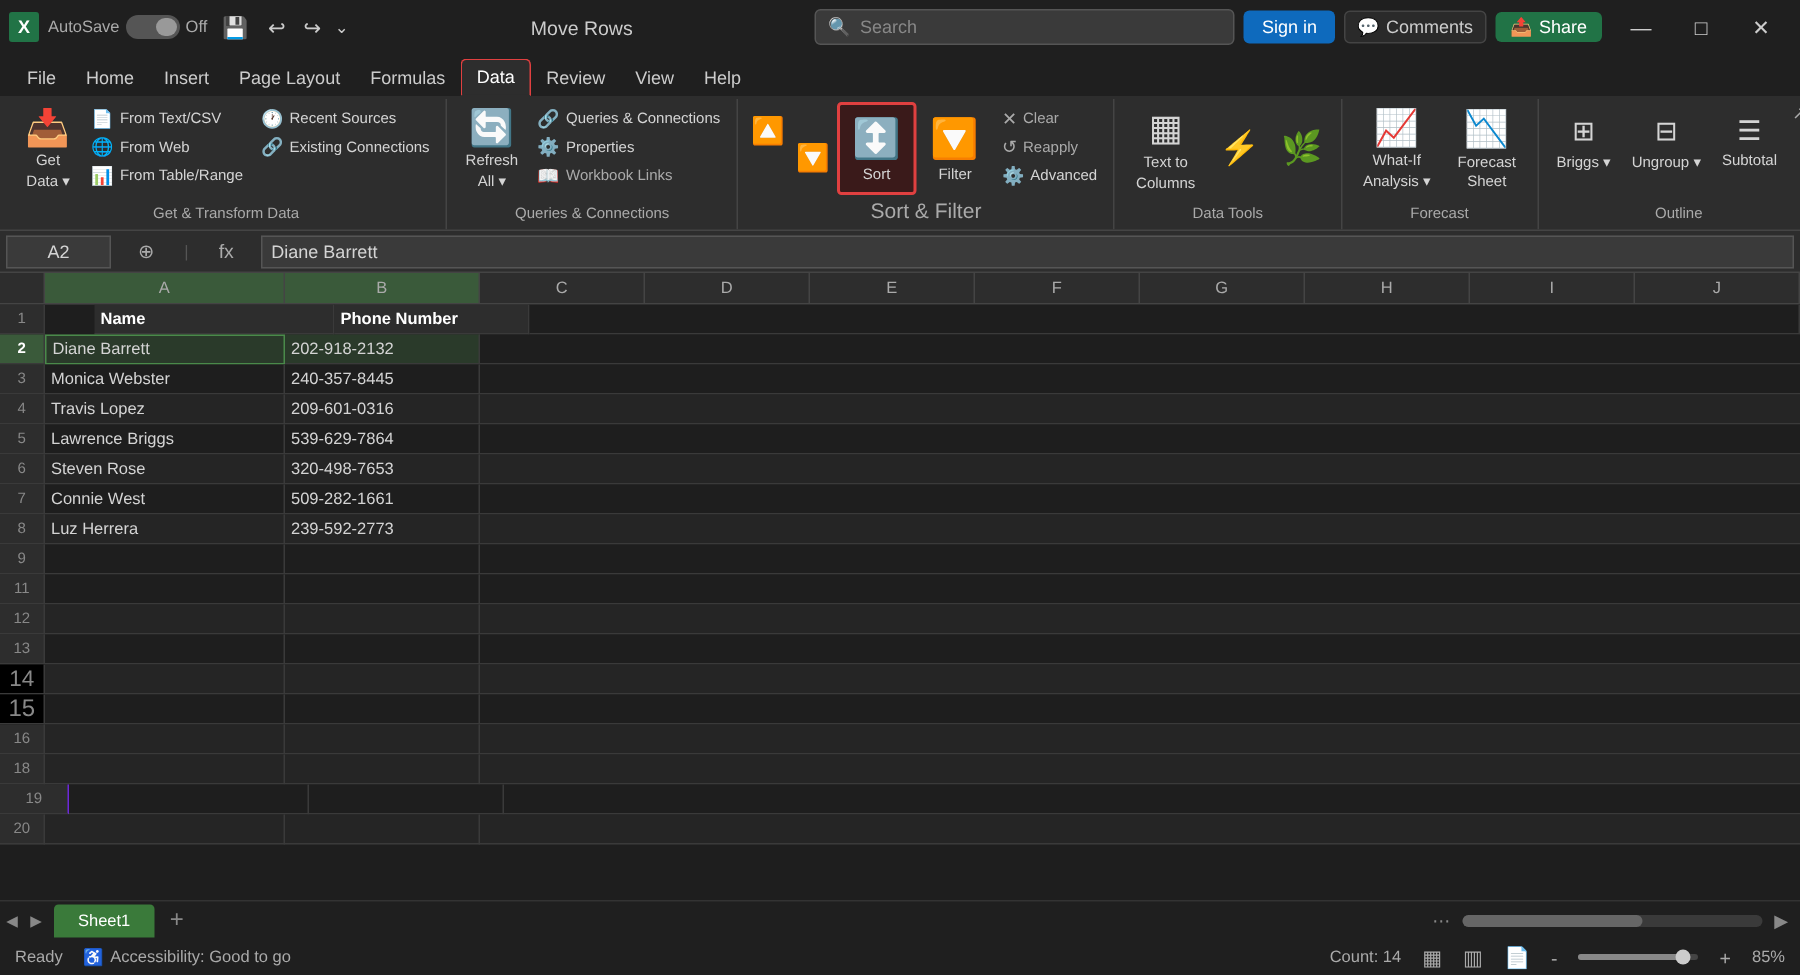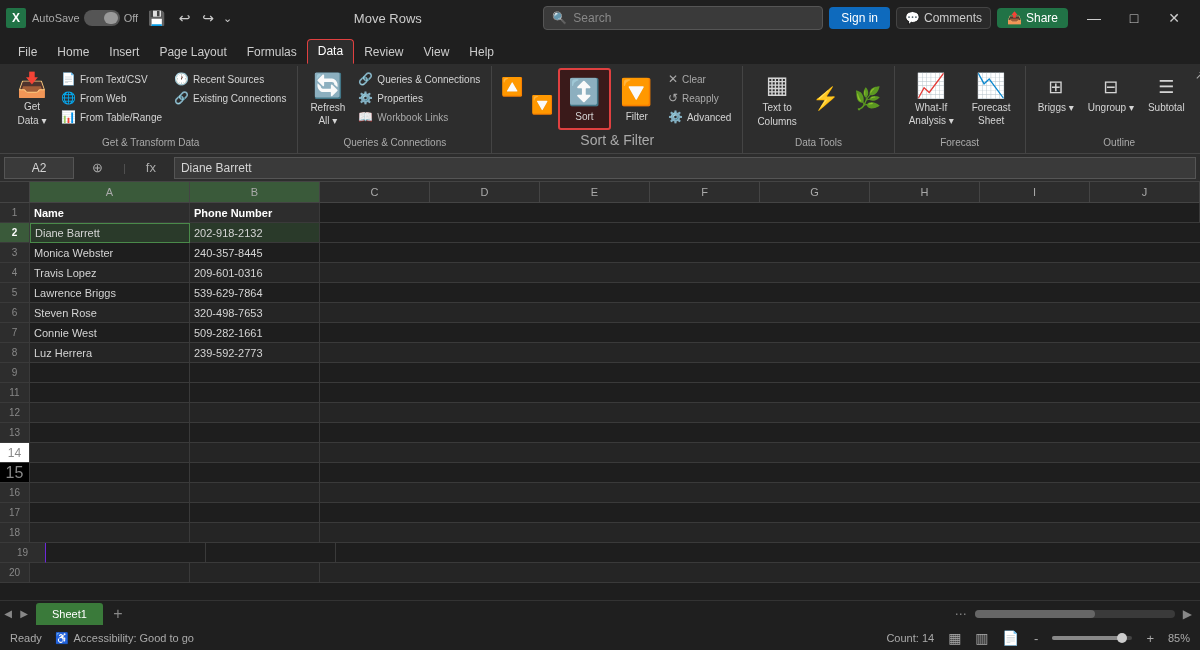--- a/index.html
+++ b/index.html
@@ -248,21 +248,21 @@
       <div style="width:110px;min-width:110px;height:20px;border-right:1px solid #444;display:flex;align-items:center;justify-content:center;font-size:11px;color:#aaa;background:#2d2d2d;">H</div>
       <div style="width:110px;min-width:110px;height:20px;border-right:1px solid #444;display:flex;align-items:center;justify-content:center;font-size:11px;color:#aaa;background:#2d2d2d;">I</div>
       <div style="width:110px;min-width:110px;height:20px;border-right:1px solid #444;display:flex;align-items:center;justify-content:center;font-size:11px;color:#aaa;background:#2d2d2d;">J</div>
 
     </div>
 
     <div style="flex:1;overflow:hidden;display:flex;flex-direction:column;">
 
       <div style="display:flex;flex-shrink:0;">
         <div style="width:30px;min-width:30px;height:20px;border-right:1px solid #3a3a3a;border-bottom:1px solid #3a3a3a;display:flex;align-items:center;justify-content:center;font-size:10px;color:#888;background:#2d2d2d;">1</div>
-        <div style="width:160px;min-width:160px;height:20px;border-right:1px solid #3a3a3a;border-bottom:1px solid #3a3a3a;padding:0 4px;font-size:11px;color:#fff;display:flex;align-items:center;background:#2d2d2d;font-weight:bold;">Name</div>
+        <div style="width:160px;min-width:160px;height:20px;border-right:1px solid #3a3a3a;border-bottom:1px solid #3a3a3a;padding:0 4px;font-size:11px;color:#fff;display:flex;align-items:center;background:#2d2d2d;font-weight:bold;margin-left:33px;">Name</div>
         <div style="width:130px;min-width:130px;height:20px;border-right:1px solid #3a3a3a;border-bottom:1px solid #3a3a3a;padding:0 4px;font-size:11px;color:#fff;display:flex;align-items:center;background:#2d2d2d;font-weight:bold;">Phone Number</div>
         <div style="flex:1;height:20px;border-right:1px solid #3a3a3a;border-bottom:1px solid #3a3a3a;padding:0 4px;font-size:11px;color:#d4d4d4;display:flex;align-items:center;background:#1e1e1e;"></div>
       </div>
 
       <div style="display:flex;flex-shrink:0;">
         <div style="width:30px;min-width:30px;height:20px;border-right:1px solid #3a3a3a;border-bottom:1px solid #3a3a3a;display:flex;align-items:center;justify-content:center;font-size:10px;color:#fff;background:#3a5a3a;font-weight:bold;">2</div>
         <div style="width:160px;min-width:160px;height:20px;border-right:1px solid #4a8a4a;border-bottom:1px solid #4a8a4a;border-left:1.5px solid #4a8a4a;border-top:1.5px solid #4a8a4a;padding:0 4px;font-size:11px;color:#d4d4d4;display:flex;align-items:center;background:#2a3a2a;">Diane Barrett</div>
         <div style="width:130px;min-width:130px;height:20px;border-right:1px solid #3a3a3a;border-bottom:1px solid #3a3a3a;padding:0 4px;font-size:11px;color:#d4d4d4;display:flex;align-items:center;background:#2a3a2a;">202-918-2132</div>
         <div style="flex:1;height:20px;border-bottom:1px solid #3a3a3a;padding:0 4px;font-size:11px;color:#d4d4d4;display:flex;align-items:center;background:#1e1e1e;"></div>
       </div>
@@ -328,42 +328,36 @@
     <div style="width:130px;min-width:130px;height:20px;border-right:1px solid #3a3a3a;border-bottom:1px solid #3a3a3a;background:#252525;"></div>
     <div style="flex:1;height:20px;border-bottom:1px solid #3a3a3a;background:#252525;"></div>
   </div>
           <div style="display: flex; flex-shrink: 0;">
     <div style="width:30px;min-width:30px;height:20px;border-right:1px solid #3a3a3a;border-bottom:1px solid #3a3a3a;display:flex;align-items:center;justify-content:center;font-size:10px;color:#888;background:#2d2d2d;">13</div>
     <div style="width:160px;min-width:160px;height:20px;border-right:1px solid #3a3a3a;border-bottom:1px solid #3a3a3a;background:#1e1e1e;"></div>
     <div style="width:130px;min-width:130px;height:20px;border-right:1px solid #3a3a3a;border-bottom:1px solid #3a3a3a;background:#1e1e1e;"></div>
     <div style="flex:1;height:20px;border-bottom:1px solid #3a3a3a;background:#1e1e1e;"></div>
   </div>
           <div style="display: flex; flex-shrink: 0;">
-    <div style="width:14px;min-width:30px;height:20px;border-right:1px solid #3a3a3a;border-bottom:1px solid #3a3a3a;display:flex;align-items:center;justify-content:center;font-size:12px;color:#888;background:#ffffff;">14</div>
+    <div style="width:14px;min-width:30px;height:20px;border-right:1px solid #3a3a3a;border-bottom:1px solid #3a3a3a;display:flex;align-items:center;justify-content:center;font-size:15px;color:#888;background:#000000;">14</div>
     <div style="width:160px;min-width:160px;height:20px;border-right:1px solid #3a3a3a;border-bottom:1px solid #3a3a3a;background:#252525;"></div>
     <div style="width:130px;min-width:130px;height:20px;border-right:1px solid #3a3a3a;border-bottom:1px solid #3a3a3a;background:#252525;"></div>
     <div style="flex:1;height:20px;border-bottom:1px solid #3a3a3a;background:#252525;"></div>
   </div>
           <div style="display: flex; flex-shrink: 0;">
     <div style="width:14px;min-width:30px;height:20px;border-right:1px solid #3a3a3a;border-bottom:1px solid #3a3a3a;display:flex;align-items:center;justify-content:center;font-size:16px;color:#888;background:#000000;">15</div>
     <div style="width:160px;min-width:160px;height:20px;border-right:1px solid #3a3a3a;border-bottom:1px solid #3a3a3a;background:#1e1e1e;"></div>
     <div style="width:130px;min-width:130px;height:20px;border-right:1px solid #3a3a3a;border-bottom:1px solid #3a3a3a;background:#1e1e1e;"></div>
     <div style="flex:1;height:20px;border-bottom:1px solid #3a3a3a;background:#1e1e1e;"></div>
   </div>
           <div style="display: flex; flex-shrink: 0;">
     <div style="width:30px;min-width:30px;height:20px;border-right:1px solid #3a3a3a;border-bottom:1px solid #3a3a3a;display:flex;align-items:center;justify-content:center;font-size:10px;color:#888;background:#2d2d2d;">16</div>
     <div style="width:160px;min-width:160px;height:20px;border-right:1px solid #3a3a3a;border-bottom:1px solid #3a3a3a;background:#252525;"></div>
     <div style="width:130px;min-width:130px;height:20px;border-right:1px solid #3a3a3a;border-bottom:1px solid #3a3a3a;background:#252525;"></div>
     <div style="flex:1;height:20px;border-bottom:1px solid #3a3a3a;background:#252525;"></div>
-  </div>
-          <div style="display: flex; flex-shrink: 0;">
-    <div style="width:30px;min-width:30px;height:20px;border-right:1px solid #3a3a3a;border-bottom:1px solid #3a3a3a;display:flex;align-items:center;justify-content:center;font-size:10px;color:#888;background:#2d2d2d;">17</div>
-    <div style="width:160px;min-width:160px;height:20px;border-right:1px solid #3a3a3a;border-bottom:1px solid #3a3a3a;background:#1e1e1e;"></div>
-    <div style="width:130px;min-width:130px;height:20px;border-right:1px solid #3a3a3a;border-bottom:1px solid #3a3a3a;background:#1e1e1e;"></div>
-    <div style="flex:1;height:20px;border-bottom:1px solid #3a3a3a;background:#1e1e1e;"></div>
   </div>
           <div style="display: flex; flex-shrink: 0;">
     <div style="width:30px;min-width:30px;height:20px;border-right:1px solid #3a3a3a;border-bottom:1px solid #3a3a3a;display:flex;align-items:center;justify-content:center;font-size:10px;color:#888;background:#2d2d2d;">18</div>
     <div style="width:160px;min-width:160px;height:20px;border-right:1px solid #3a3a3a;border-bottom:1px solid #3a3a3a;background:#252525;"></div>
     <div style="width:130px;min-width:130px;height:20px;border-right:1px solid #3a3a3a;border-bottom:1px solid #3a3a3a;background:#252525;"></div>
     <div style="flex:1;height:20px;border-bottom:1px solid #3a3a3a;background:#252525;"></div>
   </div>
           <div style="display: flex; flex-shrink: 0;">
     <div style="width:46px;min-width:30px;height:20px;border-right:1px solid #6d28d9;border-bottom:1px solid #3a3a3a;display:flex;align-items:center;justify-content:center;font-size:10px;color:#888;background:#2d2d2d;">19</div>
     <div style="width:160px;min-width:160px;height:20px;border-right:1px solid #3a3a3a;border-bottom:1px solid #3a3a3a;background:#1e1e1e;"></div>

